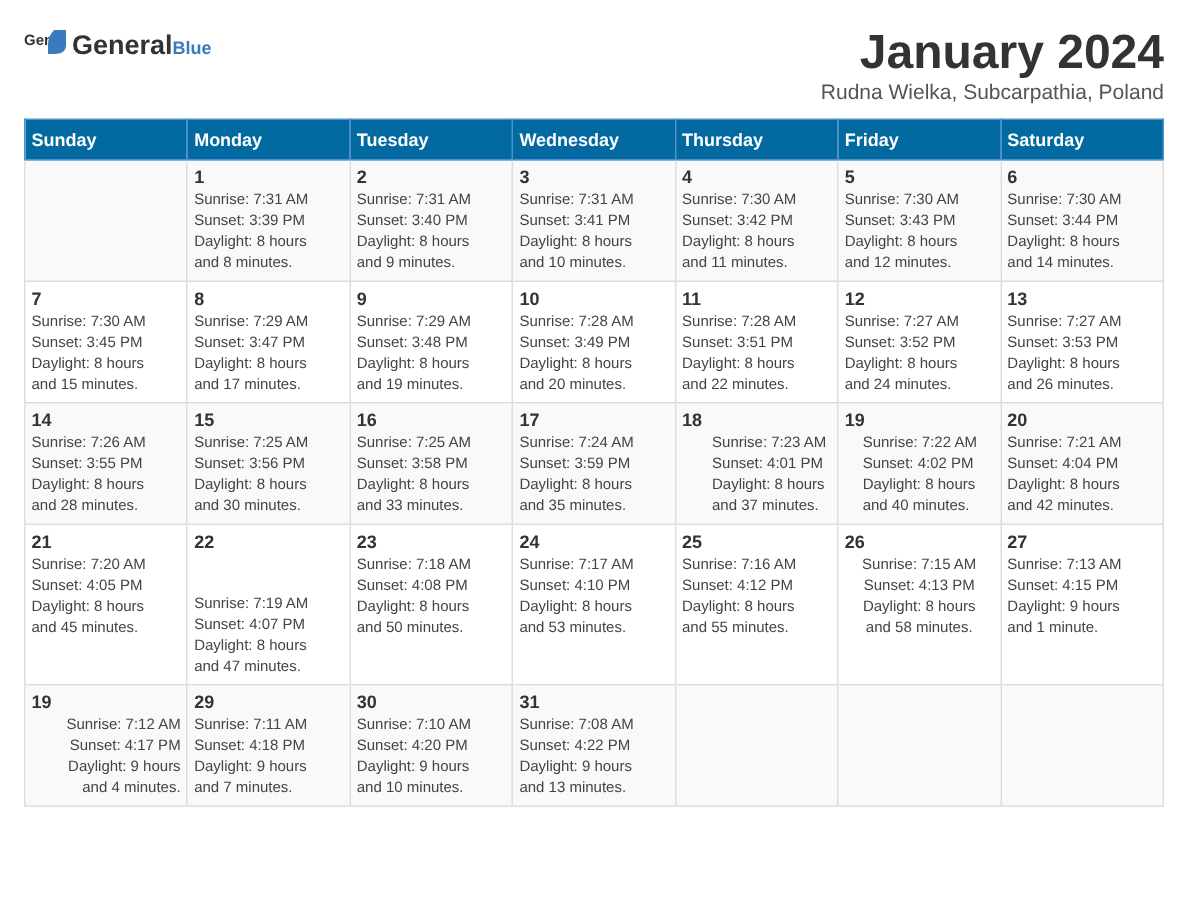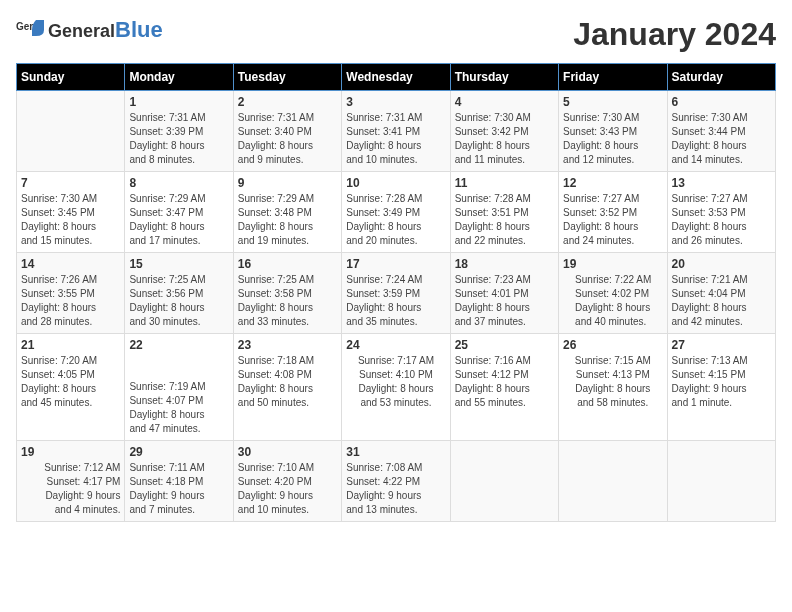--- a/index.html
+++ b/index.html
@@ -20,21 +20,21 @@
       display: flex;
       align-items: center;
       gap: 4px;
     }
     .logo-text-general {
       font-size: 18px;
       font-weight: bold;
       color: #333;
     }
     .logo-text-blue {
-      font-size: 22px;
+      font-size: 12px;
       font-weight: bold;
       color: #3a7abf;
     }
     .logo-icon {
       width: 28px;
       height: 28px;
     }
     .title-area {
       text-align: right;
       margin-left: 19px;
@@ -47,21 +47,21 @@
     .subtitle {
       font-size: 14px;
       color: #555;
     }
     table {
       width: 100%;
       border-collapse: collapse;
       table-layout: fixed;
     }
     thead tr {
-      background-color: #000000;
+      background-color: #0369a1;
     }
     thead th {
       color: #fff;
       font-size: 12px;
       font-weight: bold;
       padding: 6px 4px;
       text-align: left;
       border: 1px solid #5090cc;
     }
     tbody tr {
@@ -104,20 +104,21 @@
     </svg>
     <div>
       <div style="display:flex;align-items:baseline;gap:0px;">
         <span class="logo-text-general">General</span>
         <span class="logo-text-blue">Blue</span>
       </div>
     </div>
   </div>
   <div class="title-area">
     <div class="main-title">January 2024</div>
+    <div class="subtitle">Rudna Wielka, Subcarpathia, Poland</div>
   </div>
 </div>
 
 <table>
   <thead>
     <tr>
     <th>Sunday</th>
         <th>Monday</th>
         <th>Tuesday</th>
         <th>Wednesday</th>
@@ -247,21 +248,21 @@
         </td>
         <td>
           <span class="day-number">17</span>
           <div class="cell-content" style="white-space: pre-line;">Sunrise: 7:24 AM
 Sunset: 3:59 PM
 Daylight: 8 hours
 and 35 minutes.</div>
         </td>
         <td>
           <span class="day-number">18</span>
-          <div class="cell-content" style="white-space: pre-line;">Sunrise: 7:23 AM
+          <div class="cell-content" style="white-space: pre-line; margin-left: 20px;">Sunrise: 7:23 AM
 Sunset: 4:01 PM
 Daylight: 8 hours
 and 37 minutes.</div>
         </td>
         <td>
           <span class="day-number">19</span>
           <div class="cell-content" style="white-space: pre-line; margin-left: 12px;">Sunrise: 7:22 AM
 Sunset: 4:02 PM
 Daylight: 8 hours
 and 40 minutes.</div>
@@ -291,21 +292,21 @@
         </td>
         <td>
           <span class="day-number">23</span>
           <div class="cell-content" style="white-space: pre-line;">Sunrise: 7:18 AM
 Sunset: 4:08 PM
 Daylight: 8 hours
 and 50 minutes.</div>
         </td>
         <td>
           <span class="day-number">24</span>
-          <div class="cell-content" style="white-space: pre-line; text-align: center;">Sunrise: 7:17 AM
+          <div class="cell-content" style="white-space: pre-line;">Sunrise: 7:17 AM
 Sunset: 4:10 PM
 Daylight: 8 hours
 and 53 minutes.</div>
         </td>
         <td>
           <span class="day-number">25</span>
           <div class="cell-content" style="white-space: pre-line;">Sunrise: 7:16 AM
 Sunset: 4:12 PM
 Daylight: 8 hours
 and 55 minutes.</div>

